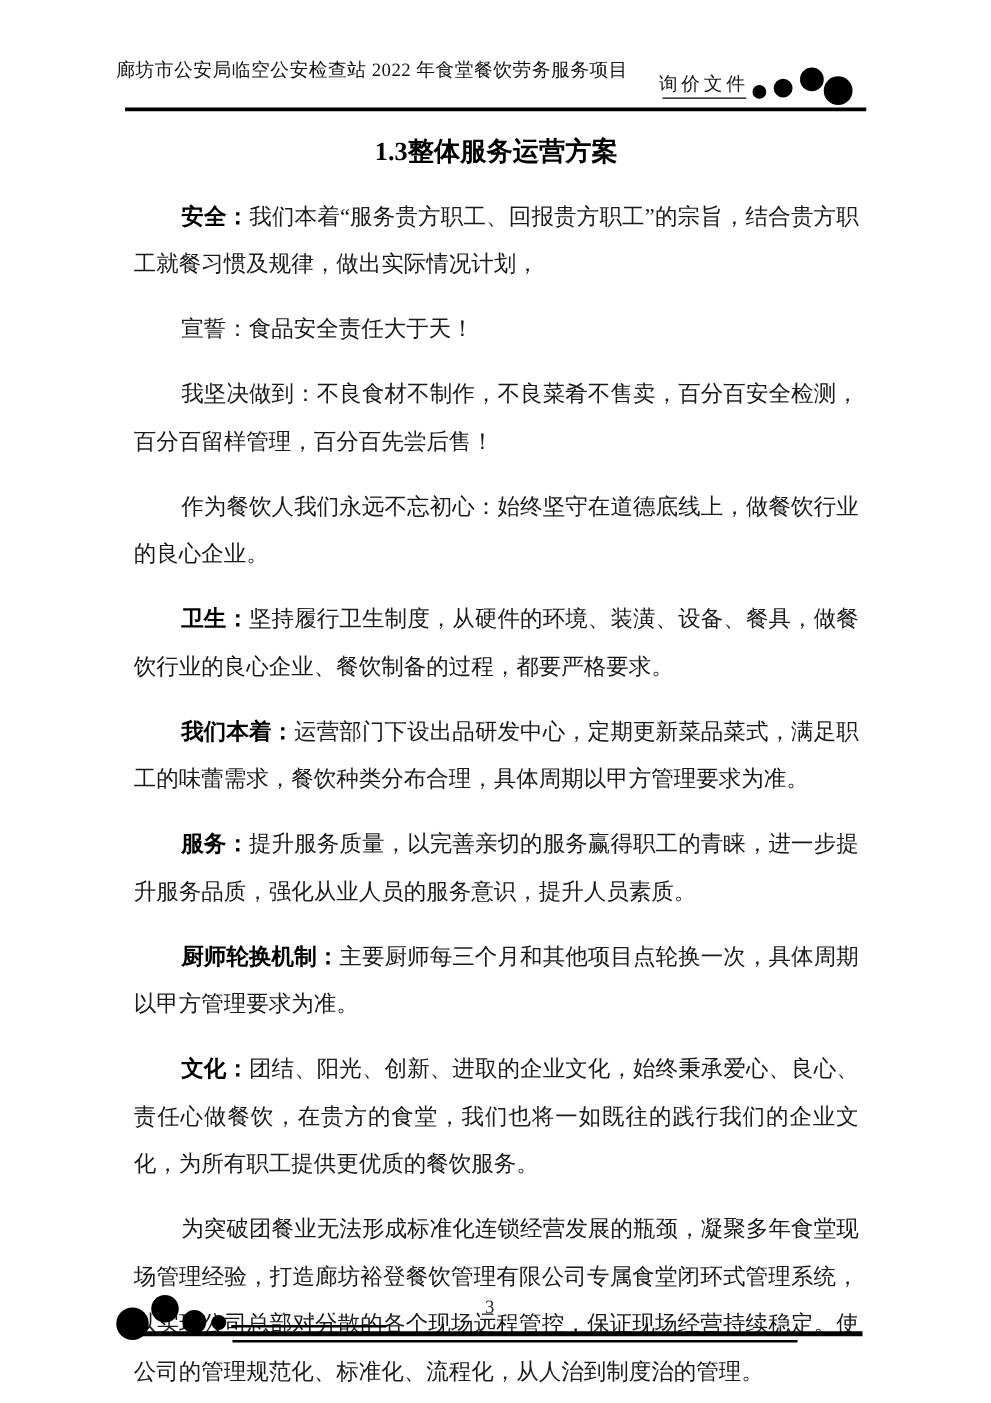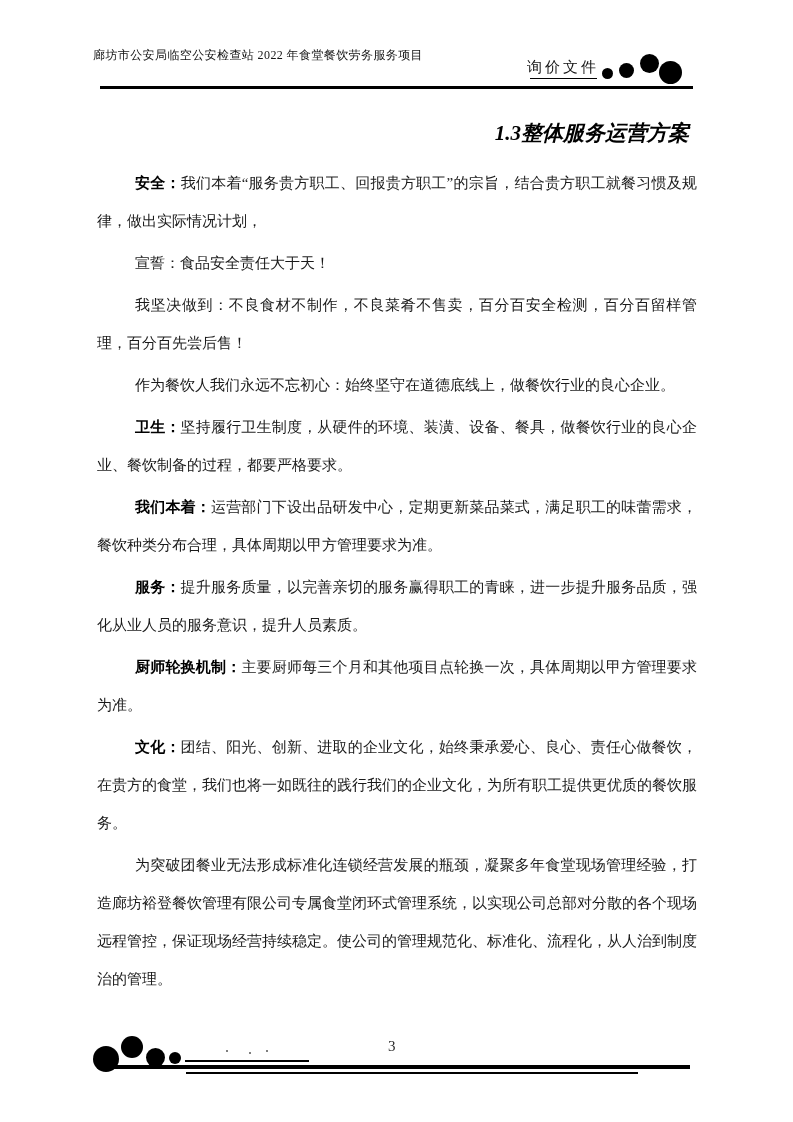--- a/index.html
+++ b/index.html
@@ -9,21 +9,21 @@
     height: 1122px;
     background: #ffffff;
     font-family: "Liberation Serif", "DejaVu Serif", serif;
     color: #111111;
     overflow: hidden;
   }
   
   .header-left {
     position: absolute;
     left: 93px; top: 47px;
-    font-size: 12px;
+    font-size: 15px;
     letter-spacing: 0.4px;
     white-space: nowrap;
     color: #141414;
   }
   .doc-type {
     position: absolute;
     left: 527px; top: 58px;
     font-size: 15px;
     letter-spacing: 3px;
     color: #141414;
@@ -50,31 +50,30 @@
   #hd2 { left: 619px; top: 63px; width: 15px; height: 15px; }
   #hd3 { left: 640px; top: 54px; width: 19px; height: 19px; }
   #hd4 { left: 659px; top: 61px; width: 23px; height: 23px; }
   
   .main {
     position: absolute;
     left: 93px; top: 102px;
     width: 608px;
   }
   .section-heading {
-    margin: 12px;
+    margin: 0;
     font-size: 21px;
     font-weight: 700;
-    text-align: right;
+    text-align: center;
     line-height: 38px;
     color: #000;
-    font-style: italic;
   }
   .para {
-    margin: 4px;
-    font-size: 15px;
+    margin: 14px;
+    font-size: 18px;
     line-height: 38px;
     text-indent: 38px;
     text-align: justify;
     text-justify: inter-ideograph;
     color: #1a1a1a;
   }
   .para .lead {
     font-weight: 700;
     color: #000;
   }

